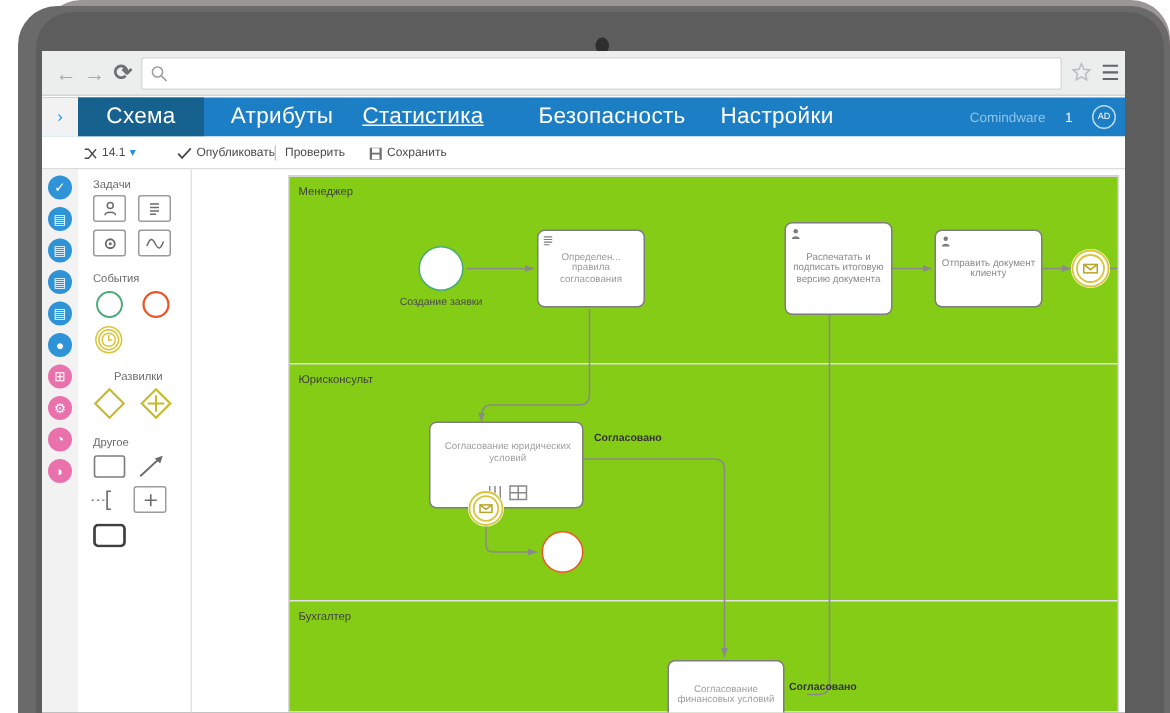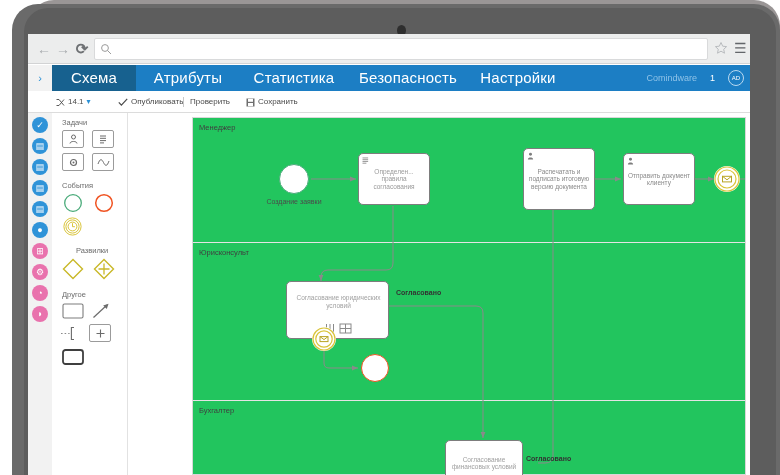--- a/index.html
+++ b/index.html
@@ -207,21 +207,21 @@
   }
   #proc-title-text {
     position: absolute; left: 5px; top: 25px;
     width: 52px;
     font-size: 7.5px; color: #3f3f3f; line-height: 9px;
   }
   #lanes {
     position: absolute; left: 64px; top: 4px;
     width: 554px; height: 358px;
     border: 1px solid #d8d8d8;
-    background: #22c55e;
+    background: #84cc16;
   }
   .lane {
     position: absolute; left: 0; width: 552px;
     border-bottom: 1px solid #e4e4e4;
   }
   .lane-label {
     position: absolute; left: 6px; top: 5px;
     font-size: 7.5px; color: #3f3f3f;
   }
 
@@ -287,21 +287,21 @@
       <polygon points="7,1.5 8.7,5.2 12.6,5.6 9.7,8.3 10.5,12.2 7,10.2 3.5,12.2 4.3,8.3 1.4,5.6 5.3,5.2" fill="none" stroke="#b9bcbf" stroke-width="1"></polygon>
     </svg>
     <div id="menu-icon">☰</div>
   </div>
 
   <div id="appnav">
     <div id="nav-expand">›</div>
     <div id="appnav-tabs">
         <div class="apptab active" style="left: 24px; width: 84px;">Схема</div>
         <div class="apptab" style="left: 108px; width: 104px;">Атрибуты</div>
-        <div class="apptab" style="left: 212px; width: 108px;">Статистика</div>
+        <div class="apptab" style="left: 200px; width: 108px; text-decoration: underline;">Статистика</div>
         <div class="apptab" style="left: 320px; width: 120px;">Безопасность</div>
         <div class="apptab" style="left: 440px; width: 100px;">Настройки</div>
       </div>
     <div id="brandbox">
       <span>Comindware</span>
       <span id="brand-count">1</span>
       <span id="avatar">AD</span>
     </div>
   </div>
 

